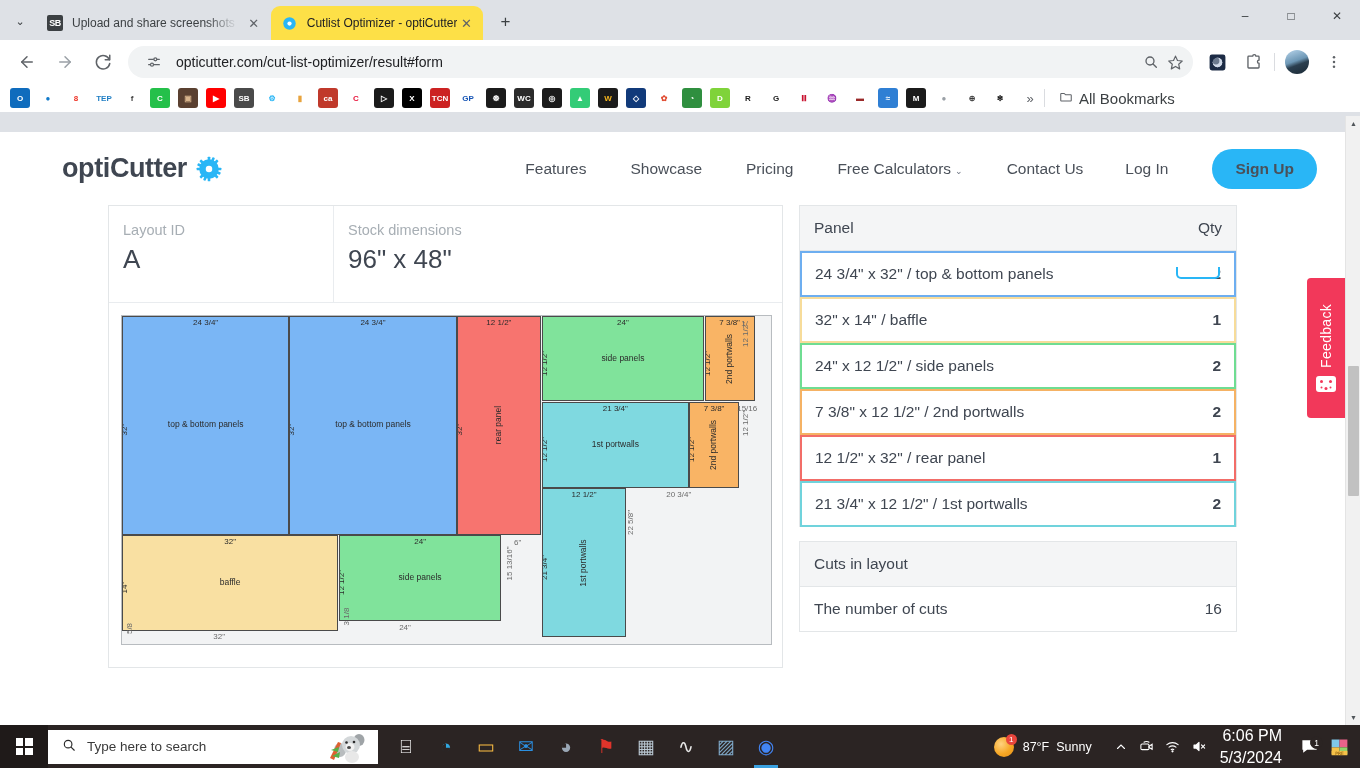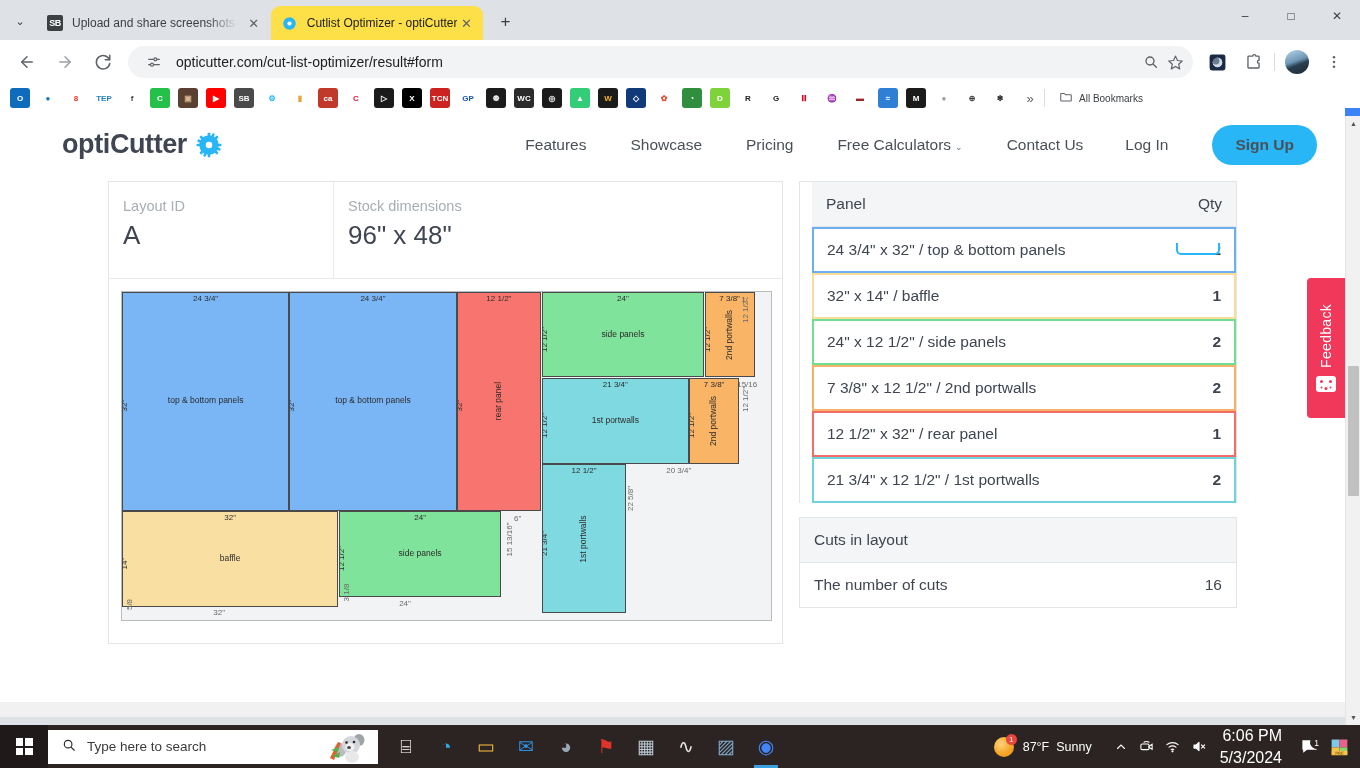--- a/index.html
+++ b/index.html
@@ -76,26 +76,26 @@
             background: linear-gradient(160deg,#b9d6ec 0%,#6d97b5 45%,#2b3f4f 60%,#1b2a36 100%); }
   .vsep { width: 1px; height: 18px; background: #dadce0; margin: 0 3px; }
 
   .bookmarks { height: 28px; background: #ffffff; display: flex; align-items: center; padding: 0 6px; }
   .bm {
     width: 20px; height: 20px; margin: 0 4px; border-radius: 3px; flex: 0 0 20px;
     display: flex; align-items: center; justify-content: center;
     font-size: 8px; font-weight: bold; color: #fff; overflow: hidden;
   }
   .bm-overflow { margin-left: 6px; color: #5f6368; font-size: 13px; width: 20px; text-align: center; }
-  .bm-allbm { display: flex; align-items: center; margin-left: 8px; color: #3c4043; font-size: 10px; white-space: nowrap; }
+  .bm-allbm { display: flex; align-items: center; margin-left: 8px; color: #3c4043; font-size: 15px; white-space: nowrap; }
   .bm-allbm .fld { margin-right: 6px; }
 
   
   #page {
-    position: absolute; left: 0; top: 108px; width: 1360px; height: 609px;
+    position: absolute; left: 0; top: 132px; width: 1360px; height: 609px;
     background: #3b82f6; overflow: hidden;
   }
   .pagebody { width: 1345px; height: 609px; position: relative; background:#fff; }
 
   .site-header {
     height: 73px; display: flex; align-items: center; padding: 0 28px 0 62px;
     background: #fff;
   }
   .logo { font-size: 27px; font-weight: bold; color: #3f4651; letter-spacing: -0.4px; display: flex; align-items: center; }
   .cog {
@@ -161,21 +161,21 @@
     position: absolute; left: 1px; top: 50%; font-size: 8px; color: #2b2b2b;
     transform-origin: left center; transform: rotate(-90deg) translate(-50%, 0);
     white-space: nowrap;
   }
   .waste-lbl {
     position: absolute; font-size: 8px; color: #6a6a6a; white-space: nowrap;
   }
   .waste-lbl.rot { transform-origin: left center; transform: rotate(-90deg) translate(-50%,0); }
 
   .side-col { width: 438px; margin-left: 16px; }
-  .tbl { border: 1px solid #e3e6e8; border-bottom: none; padding-left: 12px; }
+  .tbl { border: 1px solid #e3e6e8; border-bottom: none; }
   .tbl-head {
     display: flex; justify-content: space-between; align-items: center;
     background: #f4f5f6; padding: 13px 14px; font-size: 15.5px; color: #3f4651;
     border-bottom: 1px solid #e3e6e8;
   }
   .prow {
     display: flex; justify-content: space-between; align-items: center;
     height: 46px; padding: 0 13px; border: 2px solid #ccc; margin: 0;
     background: #fff; font-size: 15.5px; color: #3f4651;
   }

